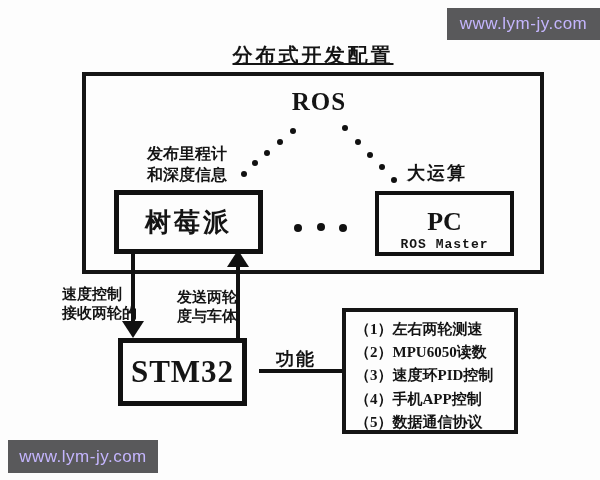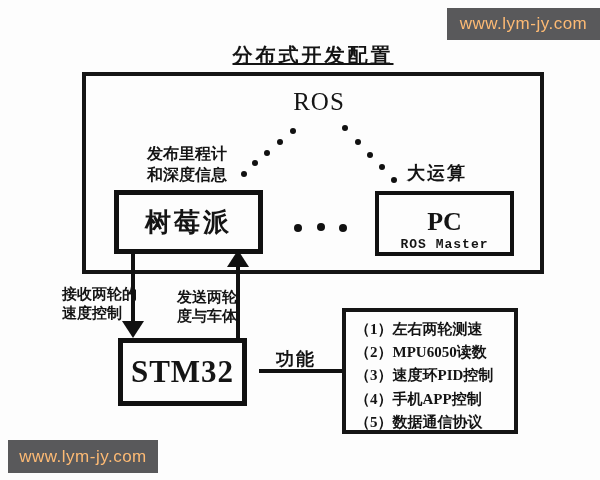--- a/index.html
+++ b/index.html
@@ -3,40 +3,40 @@
 <meta charset="utf-8">
 <style>
   html,body{margin:0;padding:0;background:#e9e9e9;}
   .stage{
     position:relative;width:600px;height:480px;background:#fdfdfd;
     overflow:hidden;font-family:"Liberation Serif","DejaVu Serif",serif;color:#141414;
   }
   .abs{position:absolute;}
   
   .wm{
-    background:#59595b;color:#fdba74;
+    background:#59595b;color:#c4b5fd;
     font-family:"Liberation Sans","DejaVu Sans",sans-serif;
     font-size:17px;display:flex;align-items:center;justify-content:center;
     letter-spacing:0.5px;
   }
   .wm-top{left:447px;top:8px;width:153px;height:32px;}
   .wm-bottom{left:8px;top:440px;width:150px;height:33px;}
   
   .diagram-title{
     left:313px;top:42px;transform:translateX(-50%);
     font-size:20px;font-weight:bold;letter-spacing:3px;white-space:nowrap;text-decoration:underline;
   }
   
   .outer-box{
     left:82px;top:72px;width:462px;height:202px;
     border:4px solid #151515;box-sizing:border-box;
   }
   .ros-label{
     left:319px;top:88px;transform:translateX(-50%);
-    font-size:25px;font-weight:normal;letter-spacing:1px;
+    font-size:25px;font-weight:bold;letter-spacing:1px;
   }
   .dot{position:absolute;width:6px;height:6px;border-radius:50%;background:#111;}
   .hdot{position:absolute;width:8px;height:8px;border-radius:50%;background:#111;}
   .pub-label{
     left:147px;top:143px;font-size:16px;font-weight:bold;line-height:21px;white-space:nowrap;
   }
   .bigcalc-label{left:407px;top:161px;font-size:18px;font-weight:bold;letter-spacing:2px;}
   
   .node{
     box-sizing:border-box;border:5px solid #111;background:#fdfdfd;
@@ -116,22 +116,22 @@
     <div class="pc-sub">ROS Master</div>
   </div>
 
   <div class="vline" style="left:131px;top:254px;height:68px;"></div>
   <div class="arrow-down" style="left:122px;top:321px;"></div>
 
   <div class="arrow-up" style="left:227px;top:250px;"></div>
   <div class="vline" style="left:236px;top:265px;height:73px;"></div>
 
   <div class="abs recv-label">
+    <div>速度控制</div>
     <div>接收两轮的</div>
-    <div>速度控制</div>
   </div>
 
   <div class="abs send-label-left">
     <div>发送两轮</div>
     <div>度与车体</div>
   </div>
 
   <div class="abs node stm32-box">
     <div class="node-label">STM32</div>
   </div>

